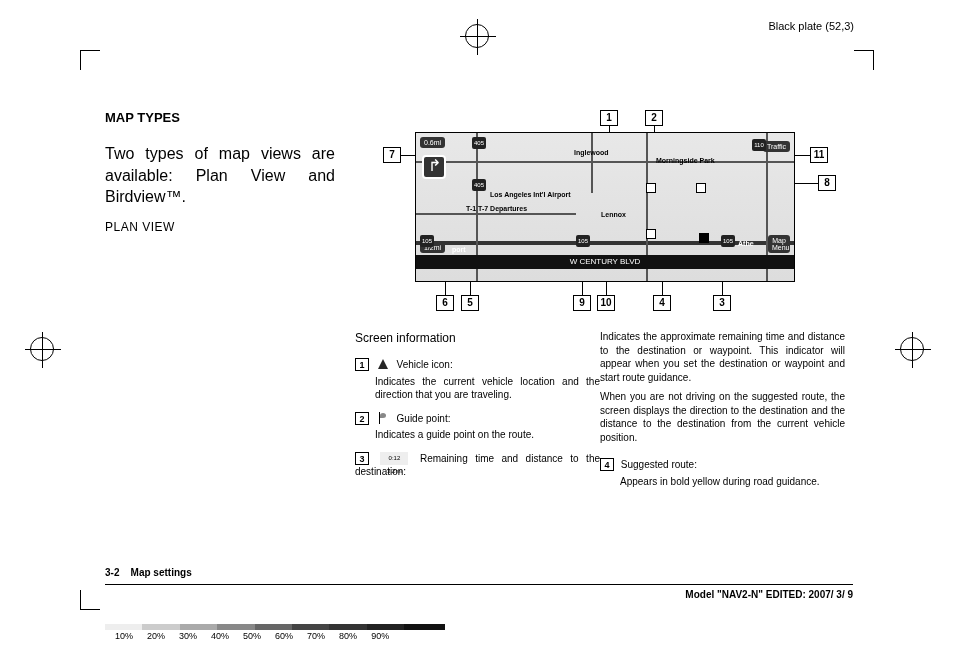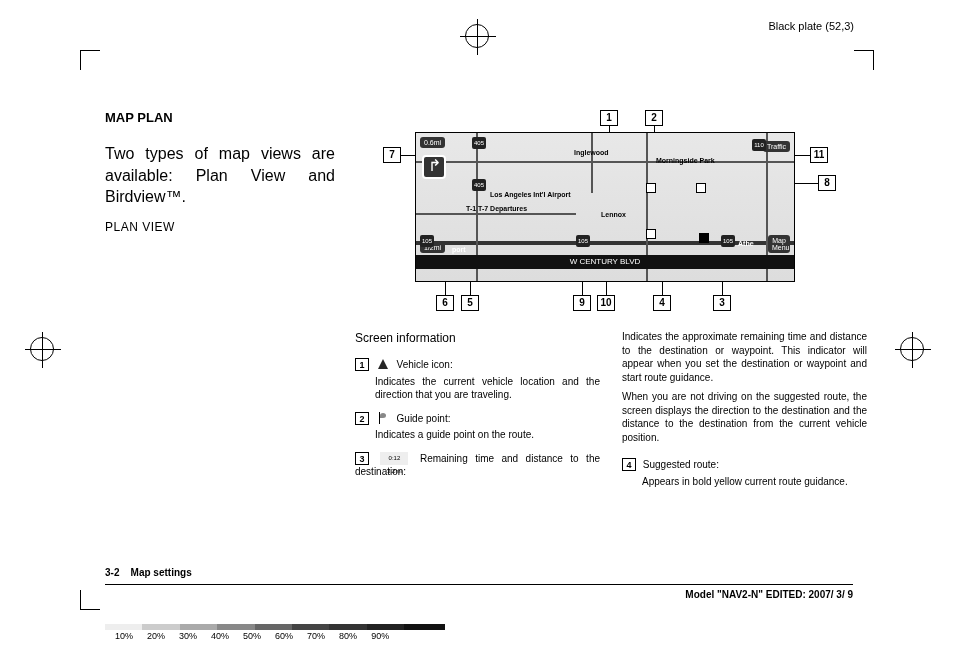--- a/index.html
+++ b/index.html
@@ -135,21 +135,20 @@
     text-align: center;
     line-height: 14px;
   }
   .callout-line {
     position: absolute;
     background: #000;
   }
   .below-map {
     clear: both;
     display: flex;
-    gap: 22px;
   }
   .mid-col, .right-col {
     width: 245px;
     font-size: 10px;
     line-height: 1.35;
     text-align: justify;
   }
   .screen-info-title {
     font-size: 12px;
     margin-bottom: 12px;
@@ -293,21 +292,21 @@
 <div class="crop-mark tl"></div>
 <div class="crop-mark tr"></div>
 <div class="crop-mark bl"></div>
 <div class="reg-mark reg-top"></div>
 <div class="reg-mark reg-left"></div>
 <div class="reg-mark reg-right"></div>
 
 <div class="content">
 
   <div class="left-col">
-    <h2 class="section-title">MAP PLAN</h2>
+    <h2 class="section-title">MAP TYPES</h2>
     <p class="body-text">Two types of map views are available: Plan View and Birdview™.</p>
     <h3 class="sub-title">PLAN VIEW</h3>
   </div>
 
   <div class="right-area">
 
     <div class="map-figure">
 
       <div class="callout-box" style="top:0;left:225px">1</div>
       <div class="callout-box" style="top:0;left:270px">2</div>
@@ -399,21 +398,21 @@
         </div>
       </div>
 
       <div class="right-col">
         <p>Indicates the approximate remaining time and distance to the destination or waypoint. This indicator will appear when you set the destination or waypoint and start route guidance.</p>
         <p style="margin-top:6px">When you are not driving on the suggested route, the screen displays the direction to the destination and the distance to the destination from the current vehicle position.</p>
 
         <div class="legend-item" style="margin-top:14px;padding-left:0">
           <span class="legend-num">4</span>
           <span class="legend-label">Suggested route:</span>
-          <div class="legend-desc">Appears in bold yellow current route guidance.</div>
+          <div class="legend-desc">Appears in bold yellow during road guidance.</div>
         </div>
       </div>
     </div>
 
   </div>
 
   <div class="footer-section">
     <span class="footer-left">3-2</span>
     &nbsp;&nbsp;
     <span class="footer-left">Map settings</span>

